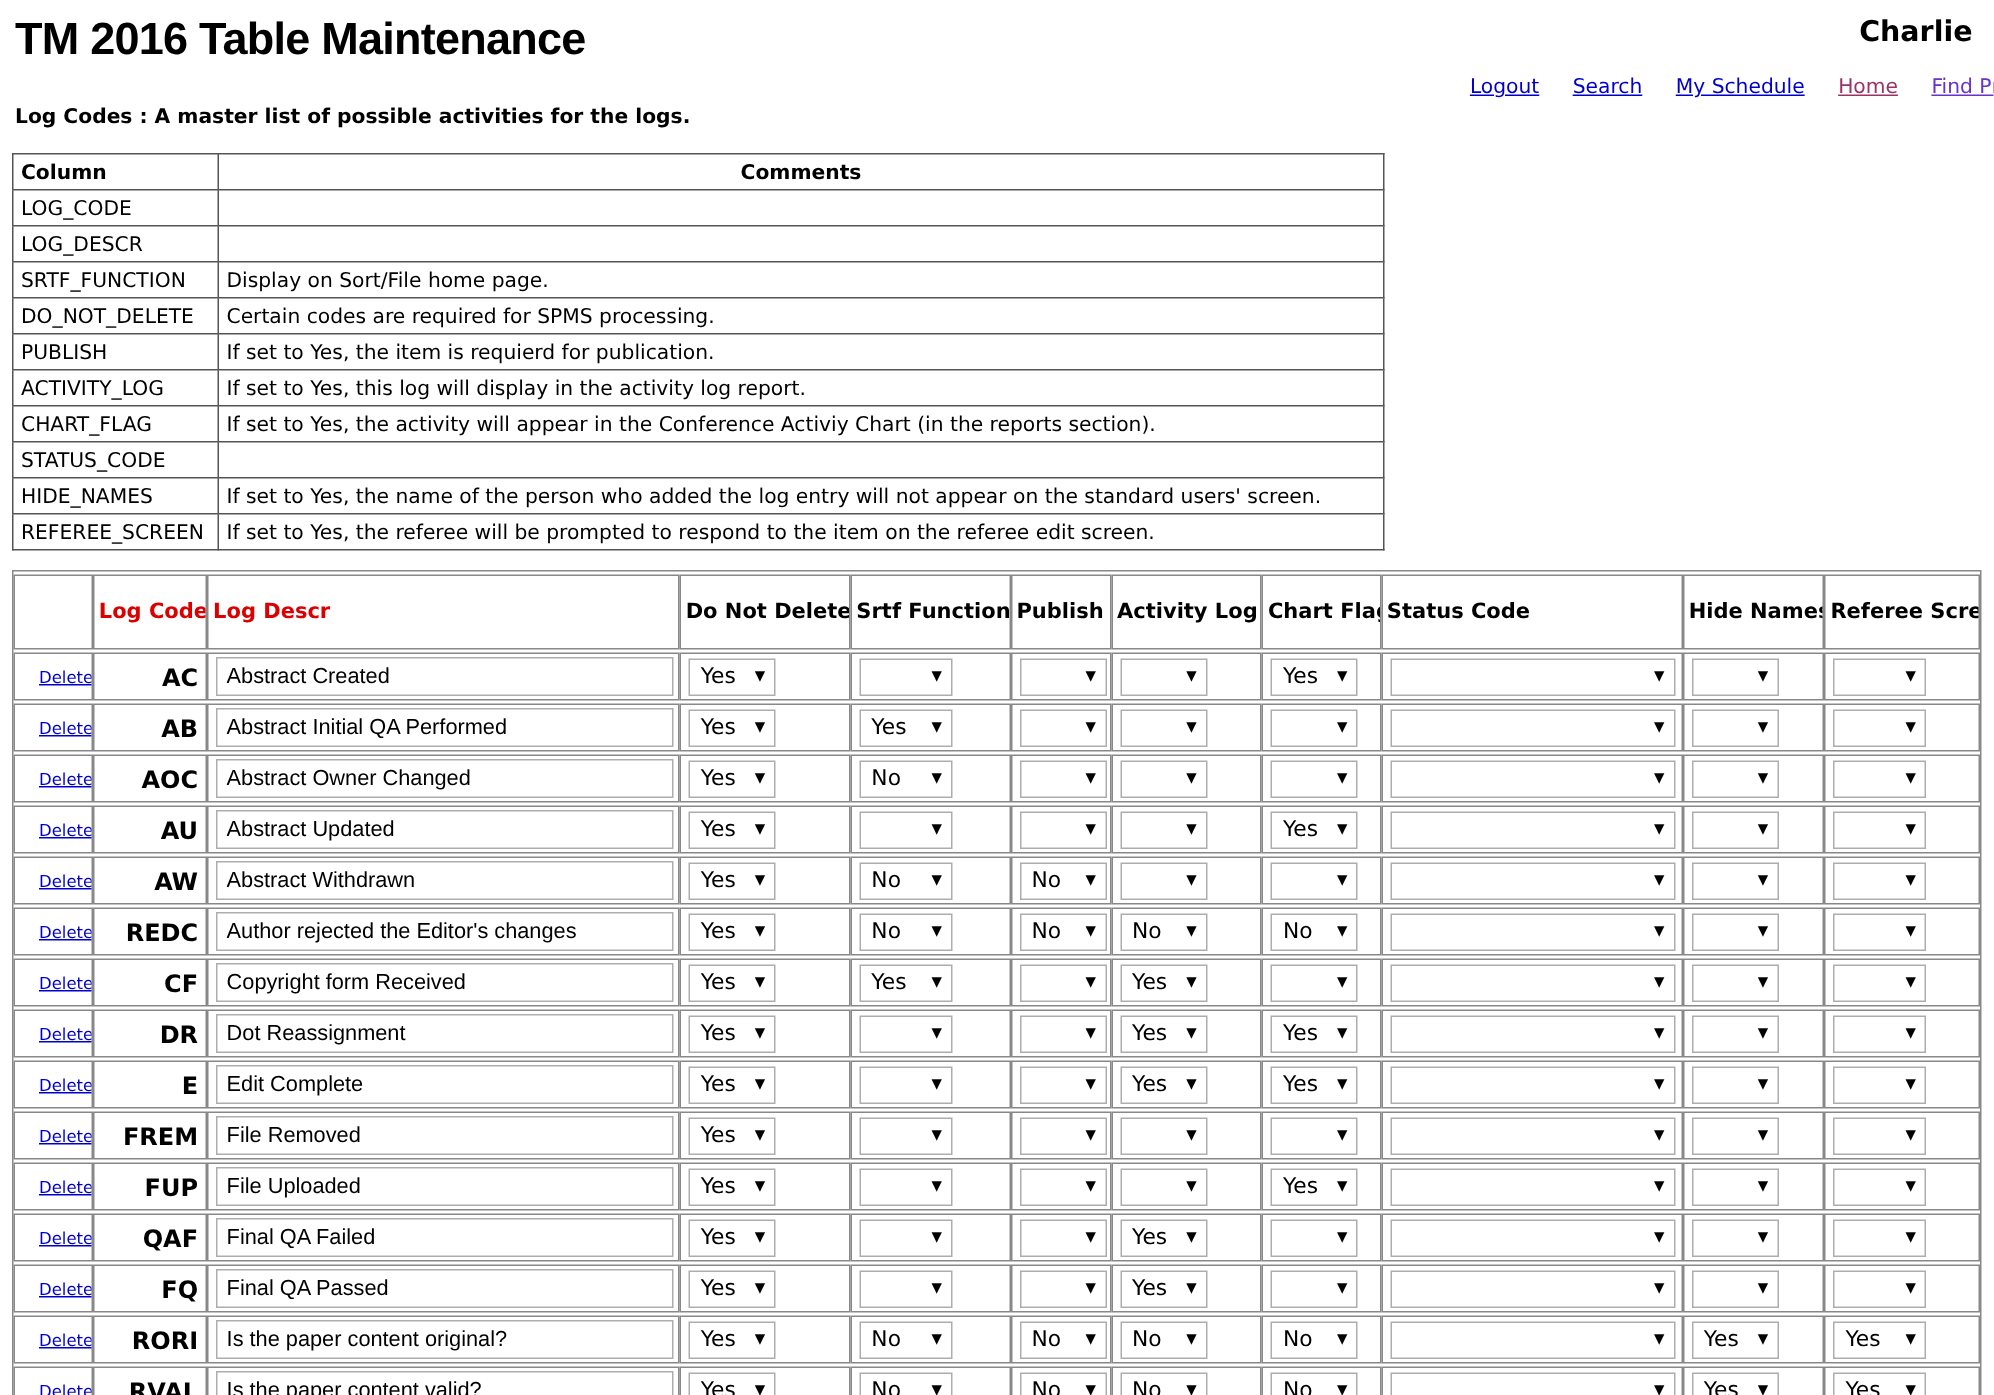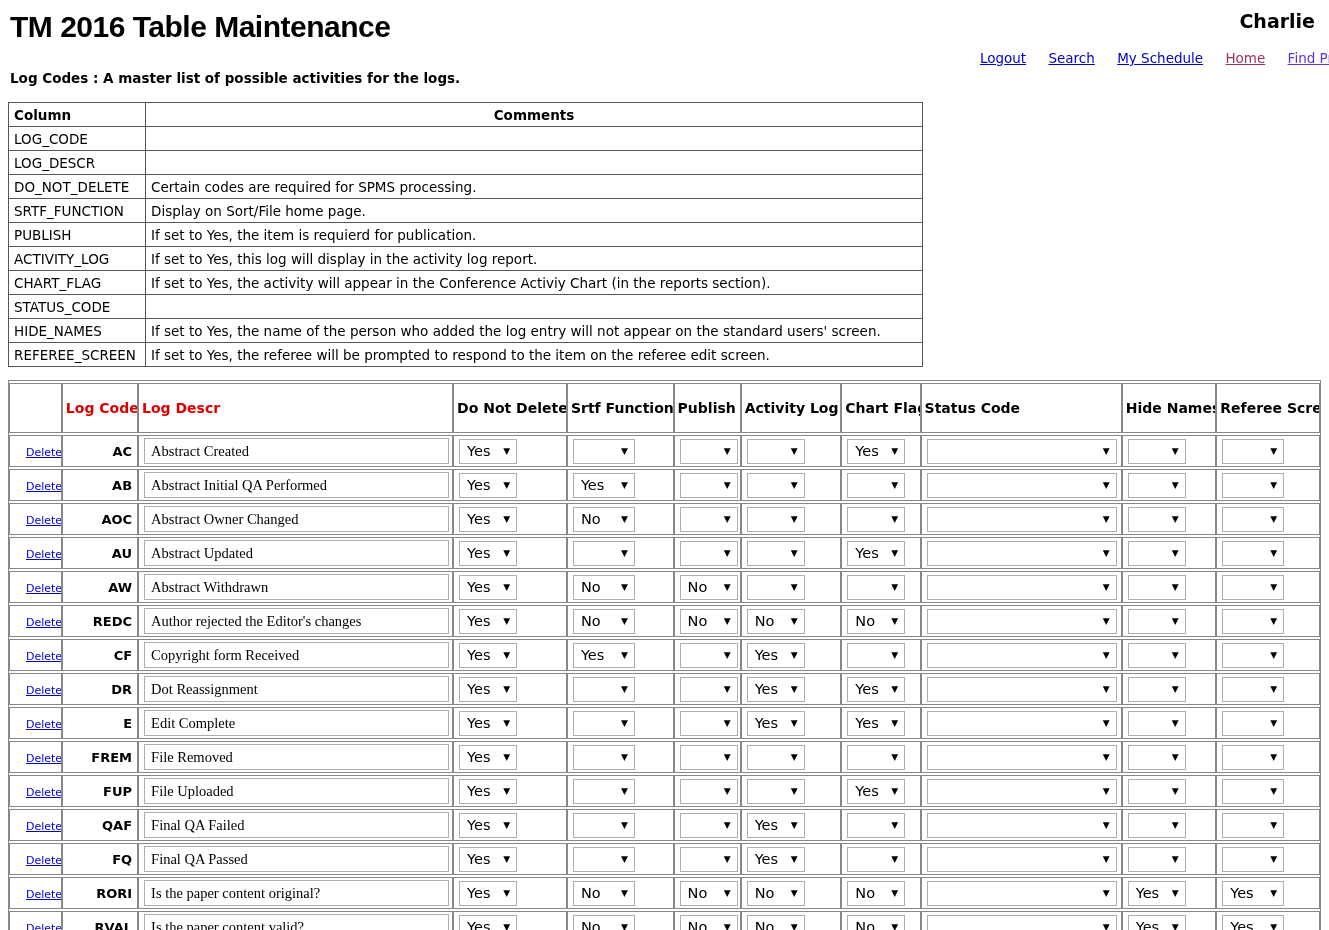--- a/index.html
+++ b/index.html
@@ -74,25 +74,25 @@
   .c-srtf { width: 105px; }
   .c-pub  { width: 66px; }
   .c-al   { width: 99px; }
   .c-cf   { width: 78px; }
   .c-sc   { width: 198px; }
   .c-hn   { width: 93px; }
   .c-rs   { width: 102px; }
 
   td.c-del { padding-left: 3px; }
   td.c-del a { color: #0000cc; text-decoration: underline; cursor: pointer; font-size: 11px; margin-left: 13px; }
-  td.c-code { text-align: right; font-weight: bold; font-size: 13px; padding-right: 5px; }
+  td.c-code { text-align: right; font-weight: bold; font-size: 16px; padding-right: 5px; }
 
   .descr-input {
     width: 305px; height: 26px; border: 1px solid #adadad; background: #fff;
-    font-family: Liberation Serif, serif; font-size: 14.5px; color: #000;
+    font-family: Liberation Sans, sans-serif; font-size: 14.5px; color: #000;
     padding: 0 6px; margin: 1px 0 1px 2px; display: block;
   }
 
   .sel {
     display: inline-flex; align-items: center; justify-content: space-between;
     height: 25px; border: 1px solid #adadad; background: #fff;
     font-size: 14.5px; padding: 0 6px 0 7px; margin: 1px 0 1px 2px;
     cursor: default;
   }
   .sel .arr { font-size: 9px; line-height: 1; margin-left: 4px; color: #000; }
@@ -132,27 +132,27 @@
           <td class="cc-col">LOG_CODE</td>
           <td></td>
         </tr>
 
         <tr>
           <td class="cc-col">LOG_DESCR</td>
           <td></td>
         </tr>
 
         <tr>
+          <td class="cc-col">SRTF_FUNCTION</td>
+          <td>Display on Sort/File home page.</td>
+        </tr>
+
+        <tr>
           <td class="cc-col">DO_NOT_DELETE</td>
           <td>Certain codes are required for SPMS processing.</td>
-        </tr>
-
-        <tr>
-          <td class="cc-col">SRTF_FUNCTION</td>
-          <td>Display on Sort/File home page.</td>
         </tr>
 
         <tr>
           <td class="cc-col">PUBLISH</td>
           <td>If set to Yes, the item is requierd for publication.</td>
         </tr>
 
         <tr>
           <td class="cc-col">ACTIVITY_LOG</td>
           <td>If set to Yes, this log will display in the activity log report.</td>

